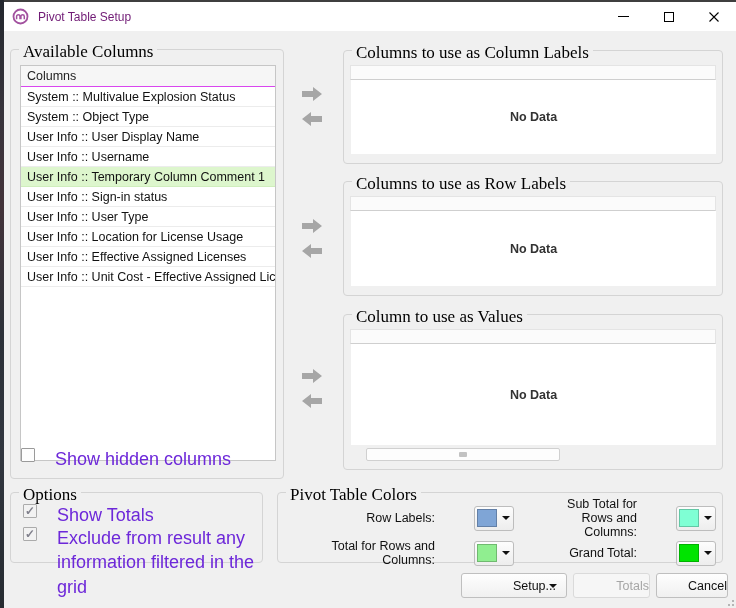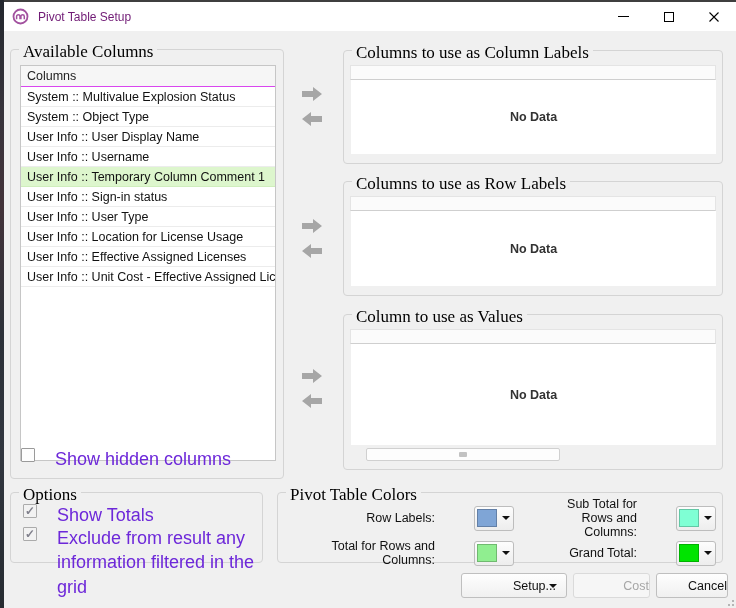--- a/index.html
+++ b/index.html
@@ -264,21 +264,21 @@
       <span class="caret"></span>
     </span>
   </div>
 </div>
 
 <div class="btn" style="left:461px; width:106px;">
   <span style="margin-right:10px;">Setup...</span>
   <span class="setup-caret"></span>
 </div>
 <div class="btn disabled" style="left:573px; width:77px;">
-  <span>Cost</span>
+  <span>Totals</span>
 </div>
 <div class="btn" style="left:656px; width:72px;">
   <span>Cancel</span>
 </div>
 
 <div class="resize-grip">
   <i style="right:0; bottom:0;"></i>
   <i style="right:4px; bottom:0;"></i>
   <i style="right:0; bottom:4px;"></i>
 </div>

